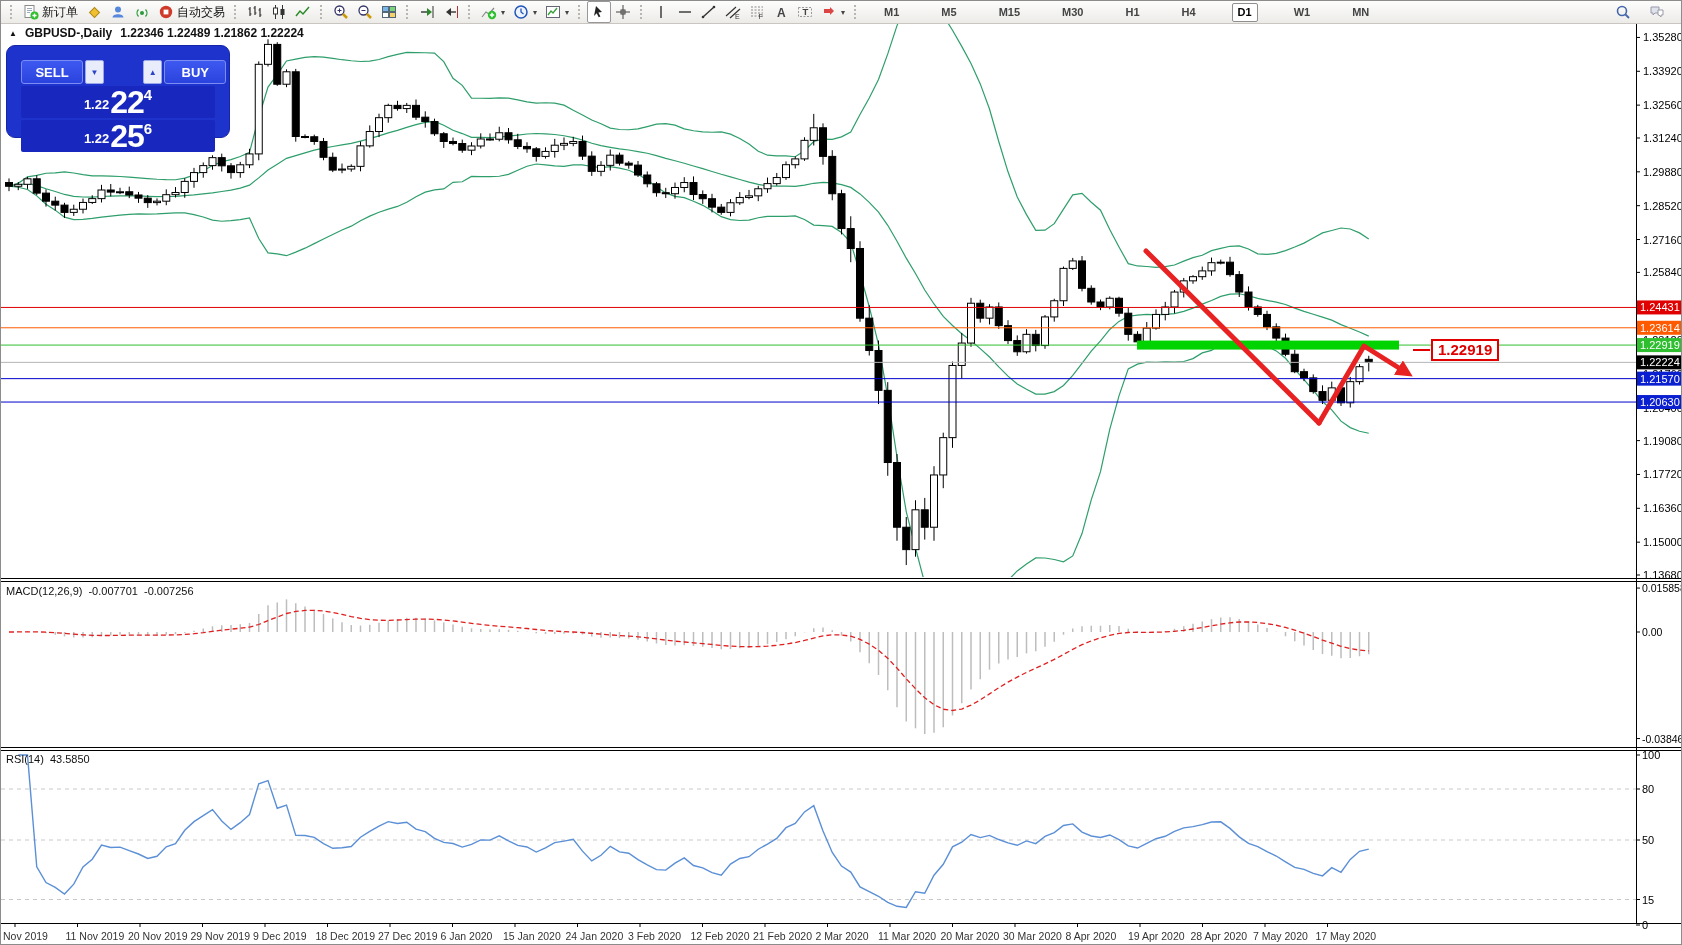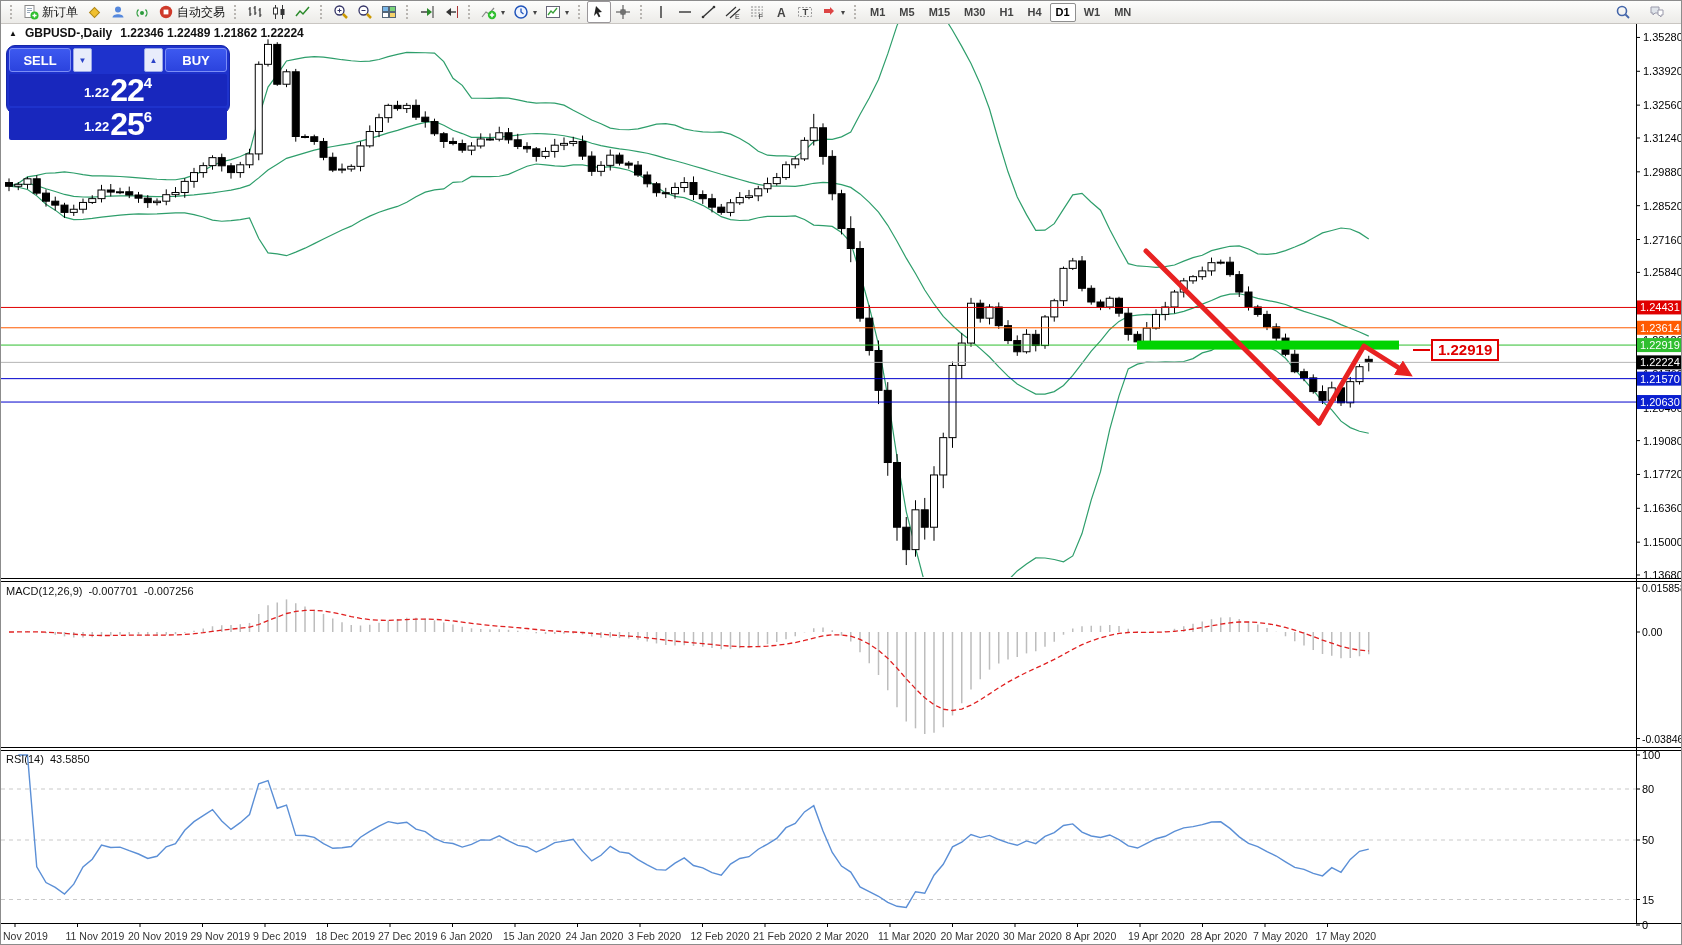--- a/index.html
+++ b/index.html
@@ -7,34 +7,34 @@
           font-family:"Liberation Sans",sans-serif;border:1px solid #8c8c8c;box-sizing:border-box;}
   
   .toolbar{position:relative;z-index:3;height:22px;background:linear-gradient(#fdfdfc,#ecebe8);
            border-bottom:1px solid #c9c6c2;display:flex;align-items:center;padding:0 4px;font-size:12px;color:#222;}
   .grip{width:2px;height:14px;border-left:2px dotted #b9b6b2;margin:0 5px;}
   .tb{height:20px;display:flex;align-items:center;gap:3px;padding:0 3px;border:1px solid transparent;border-radius:2px;cursor:default;}
   .tb.pressed{background:#fff;border-color:#9a979a;}
   .tb svg{display:block;}
   .caret{font-size:8px;color:#444;margin-left:1px;}
   .tb-label{font-size:12px;color:#111;}
-  .tf{height:17px;padding:0 5px;font-size:11px;font-weight:bold;color:#444;border:1px solid transparent;border-radius:2px;display:flex;align-items:center;margin:0 1px;}
+  .tf{height:17px;padding:0 5px;font-size:11px;font-weight:bold;color:#444;border:1px solid transparent;border-radius:2px;display:flex;align-items:center;margin:0 15px;}
   .tf.pressed{background:#fff;border-color:#8f8f8f;color:#000;}
   .tb-right{margin-left:auto;display:flex;gap:10px;align-items:center;padding-right:8px;}
   
   .title-row{position:absolute;left:8px;top:25px;z-index:2;font-size:12px;font-weight:600;color:#111;display:flex;gap:8px;align-items:center;}
   .title-row .arr{font-size:8px;}
   .ind-label{position:absolute;left:5px;z-index:2;font-size:11px;color:#111;display:flex;gap:6px;}
   .cn-note{position:absolute;left:1437px;top:254px;z-index:2;font-size:31px;font-weight:bold;color:#2ee52e;
            text-shadow:2.5px 2.5px 0 #565656;letter-spacing:3px;white-space:nowrap;}
   .callout{position:absolute;left:1430px;top:338px;z-index:2;border:2px solid #e00000;color:#e00000;background:#fff;
            font-size:15px;font-weight:bold;padding:0 5px;line-height:18px;}
   
   .trade-panel{position:absolute;left:5px;top:44px;width:224px;z-index:2;background:#1e32cc;
-               border:1px solid #1626a8;border-radius:9px;padding:2px;box-sizing:border-box;}
+               border:1px solid #1626a8;border-radius:9px;padding:14px;box-sizing:border-box;}
   .tp-row1{display:flex;gap:2px;height:24px;margin-bottom:2px;}
   .btn-side{flex:0 0 60px;background:linear-gradient(#3d59f0,#2b43de);border:1px solid #7b8df5;border-radius:3px;
             color:#fff;font-size:13px;font-weight:bold;display:flex;align-items:center;justify-content:center;}
   .vol-btn{flex:0 0 17px;background:#e8ecfb;border:1px solid #9aa8e8;border-radius:2px;color:#2b43c8;font-size:8px;
            display:flex;align-items:center;justify-content:center;}
   .vol-field{flex:1;background:#737373;border:1px solid #9aa8e8;color:#000;font-size:14px;display:flex;align-items:center;
              justify-content:flex-end;padding-right:6px;margin-top:43px;}
   .tp-row2{display:flex;gap:2px;height:37px;flex-direction:column;}
   .tp-price{flex:1;display:flex;align-items:flex-end;justify-content:center;background:#1827bd;border-radius:2px;color:#fff;padding-bottom:2px;}
   .tp-base{font-size:13px;font-weight:bold;margin:0 1px 4px 0;}

